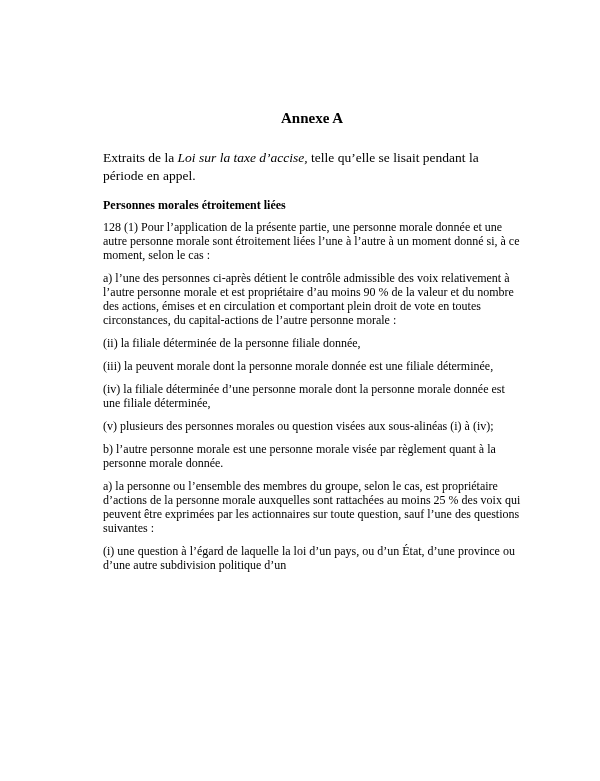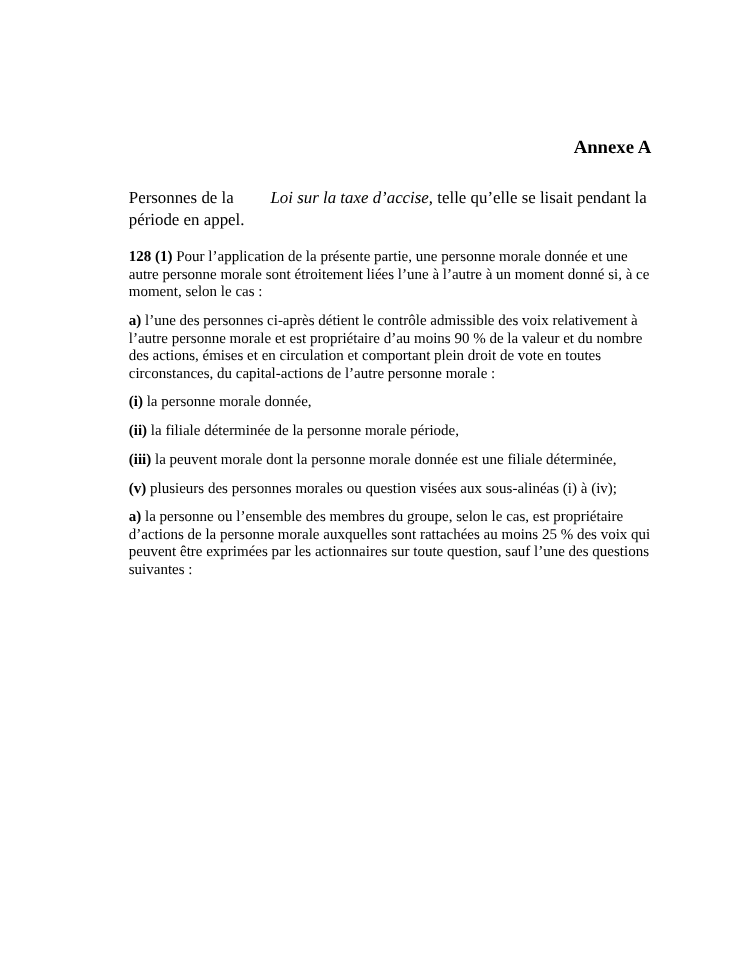--- a/index.html
+++ b/index.html
@@ -14,56 +14,59 @@
   .page {
     box-sizing: border-box;
     width: 600px;
     height: 781px;
     padding: 110px 79px 0 103px;
     overflow: hidden;
   }
   .doc-title {
     font-size: 15px;
     font-weight: bold;
-    text-align: right;
+    text-align: center;
     margin: 0 0 22px 0;
   }
   .intro {
     font-size: 13.5px;
     line-height: 18px;
     margin: 0 0 13px 0;
   }
-  .intro .italic { font-style: italic; margin-left: 26px; }
+  .intro .italic { font-style: italic; }
   .blocks p {
     font-size: 12px;
     line-height: 14px;
     margin: 0 0 9px 0;
   }
   .blocks p.heading {
     font-weight: bold;
     margin: 13px 0 8px 0;
   }
-  .blocks b.lead { font-weight: bold; }
+  .blocks b.lead { font-weight: normal; }
   .ind0 { margin-left: 0; }
   .ind1 { margin-left: 23px; }
   .ind2 { margin-left: 37px; }
   .ind3 { margin-left: 57px; }
   .ind4 { margin-left: 73px; }
   .ind5 { margin-left: 115px; }
 </style>
 </head>
 <body>
 
 <div class="page">
   <h1 class="doc-title">Annexe A</h1>
 
-  <p class="intro"><span>Personnes de la </span><span class="italic">Loi sur la taxe d’accise,</span><span> telle qu’elle se lisait pendant la période en appel.</span></p>
+  <p class="intro"><span>Extraits de la </span><span class="italic">Loi sur la taxe d’accise,</span><span> telle qu’elle se lisait pendant la période en appel.</span></p>
 
   <div class="blocks">
+      <p class="heading ind0">Personnes morales étroitement liées</p>
       <p class="ind0"><b class="lead">128 (1)</b><span> Pour l’application de la présente partie, une personne morale donnée et une autre personne morale sont étroitement liées l’une à l’autre à un moment donné si, à ce moment, selon le cas :</span></p>
       <p class="ind2"><b class="lead">a)</b><span> l’une des personnes ci-après détient le contrôle admissible des voix relativement à l’autre personne morale et est propriétaire d’au moins 90 % de la valeur et du nombre des actions, émises et en circulation et comportant plein droit de vote en toutes circonstances, du capital-actions de l’autre personne morale :</span></p>
-      <p class="ind4"><b class="lead">(i)</b><span> la personne morale donnée,</span></p>
-      <p class="ind4"><b class="lead">(ii)</b><span> la filiale déterminée de la personne morale période,</span></p>
+      <p class="ind4"><b class="lead">(ii)</b><span> la filiale déterminée de la personne filiale donnée,</span></p>
       <p class="ind4"><b class="lead">(iii)</b><span> la peuvent morale dont la personne morale donnée est une filiale déterminée,</span></p>
+      <p class="ind4"><b class="lead">(iv)</b><span> la filiale déterminée d’une personne morale dont la personne morale donnée est une filiale déterminée,</span></p>
       <p class="ind4"><b class="lead">(v)</b><span> plusieurs des personnes morales ou question visées aux sous-alinéas (i) à (iv);</span></p>
+      <p class="ind2"><b class="lead">b)</b><span> l’autre personne morale est une personne morale visée par règlement quant à la personne morale donnée.</span></p>
       <p class="ind3"><b class="lead">a)</b><span> la personne ou l’ensemble des membres du groupe, selon le cas, est propriétaire d’actions de la personne morale auxquelles sont rattachées au moins 25 % des voix qui peuvent être exprimées par les actionnaires sur toute question, sauf l’une des questions suivantes :</span></p>
+      <p class="ind5"><b class="lead">(i)</b><span> une question à l’égard de laquelle la loi d’un pays, ou d’un État, d’une province ou d’une autre subdivision politique d’un</span></p>
     </div>
 </div>
 
 </body></html>

